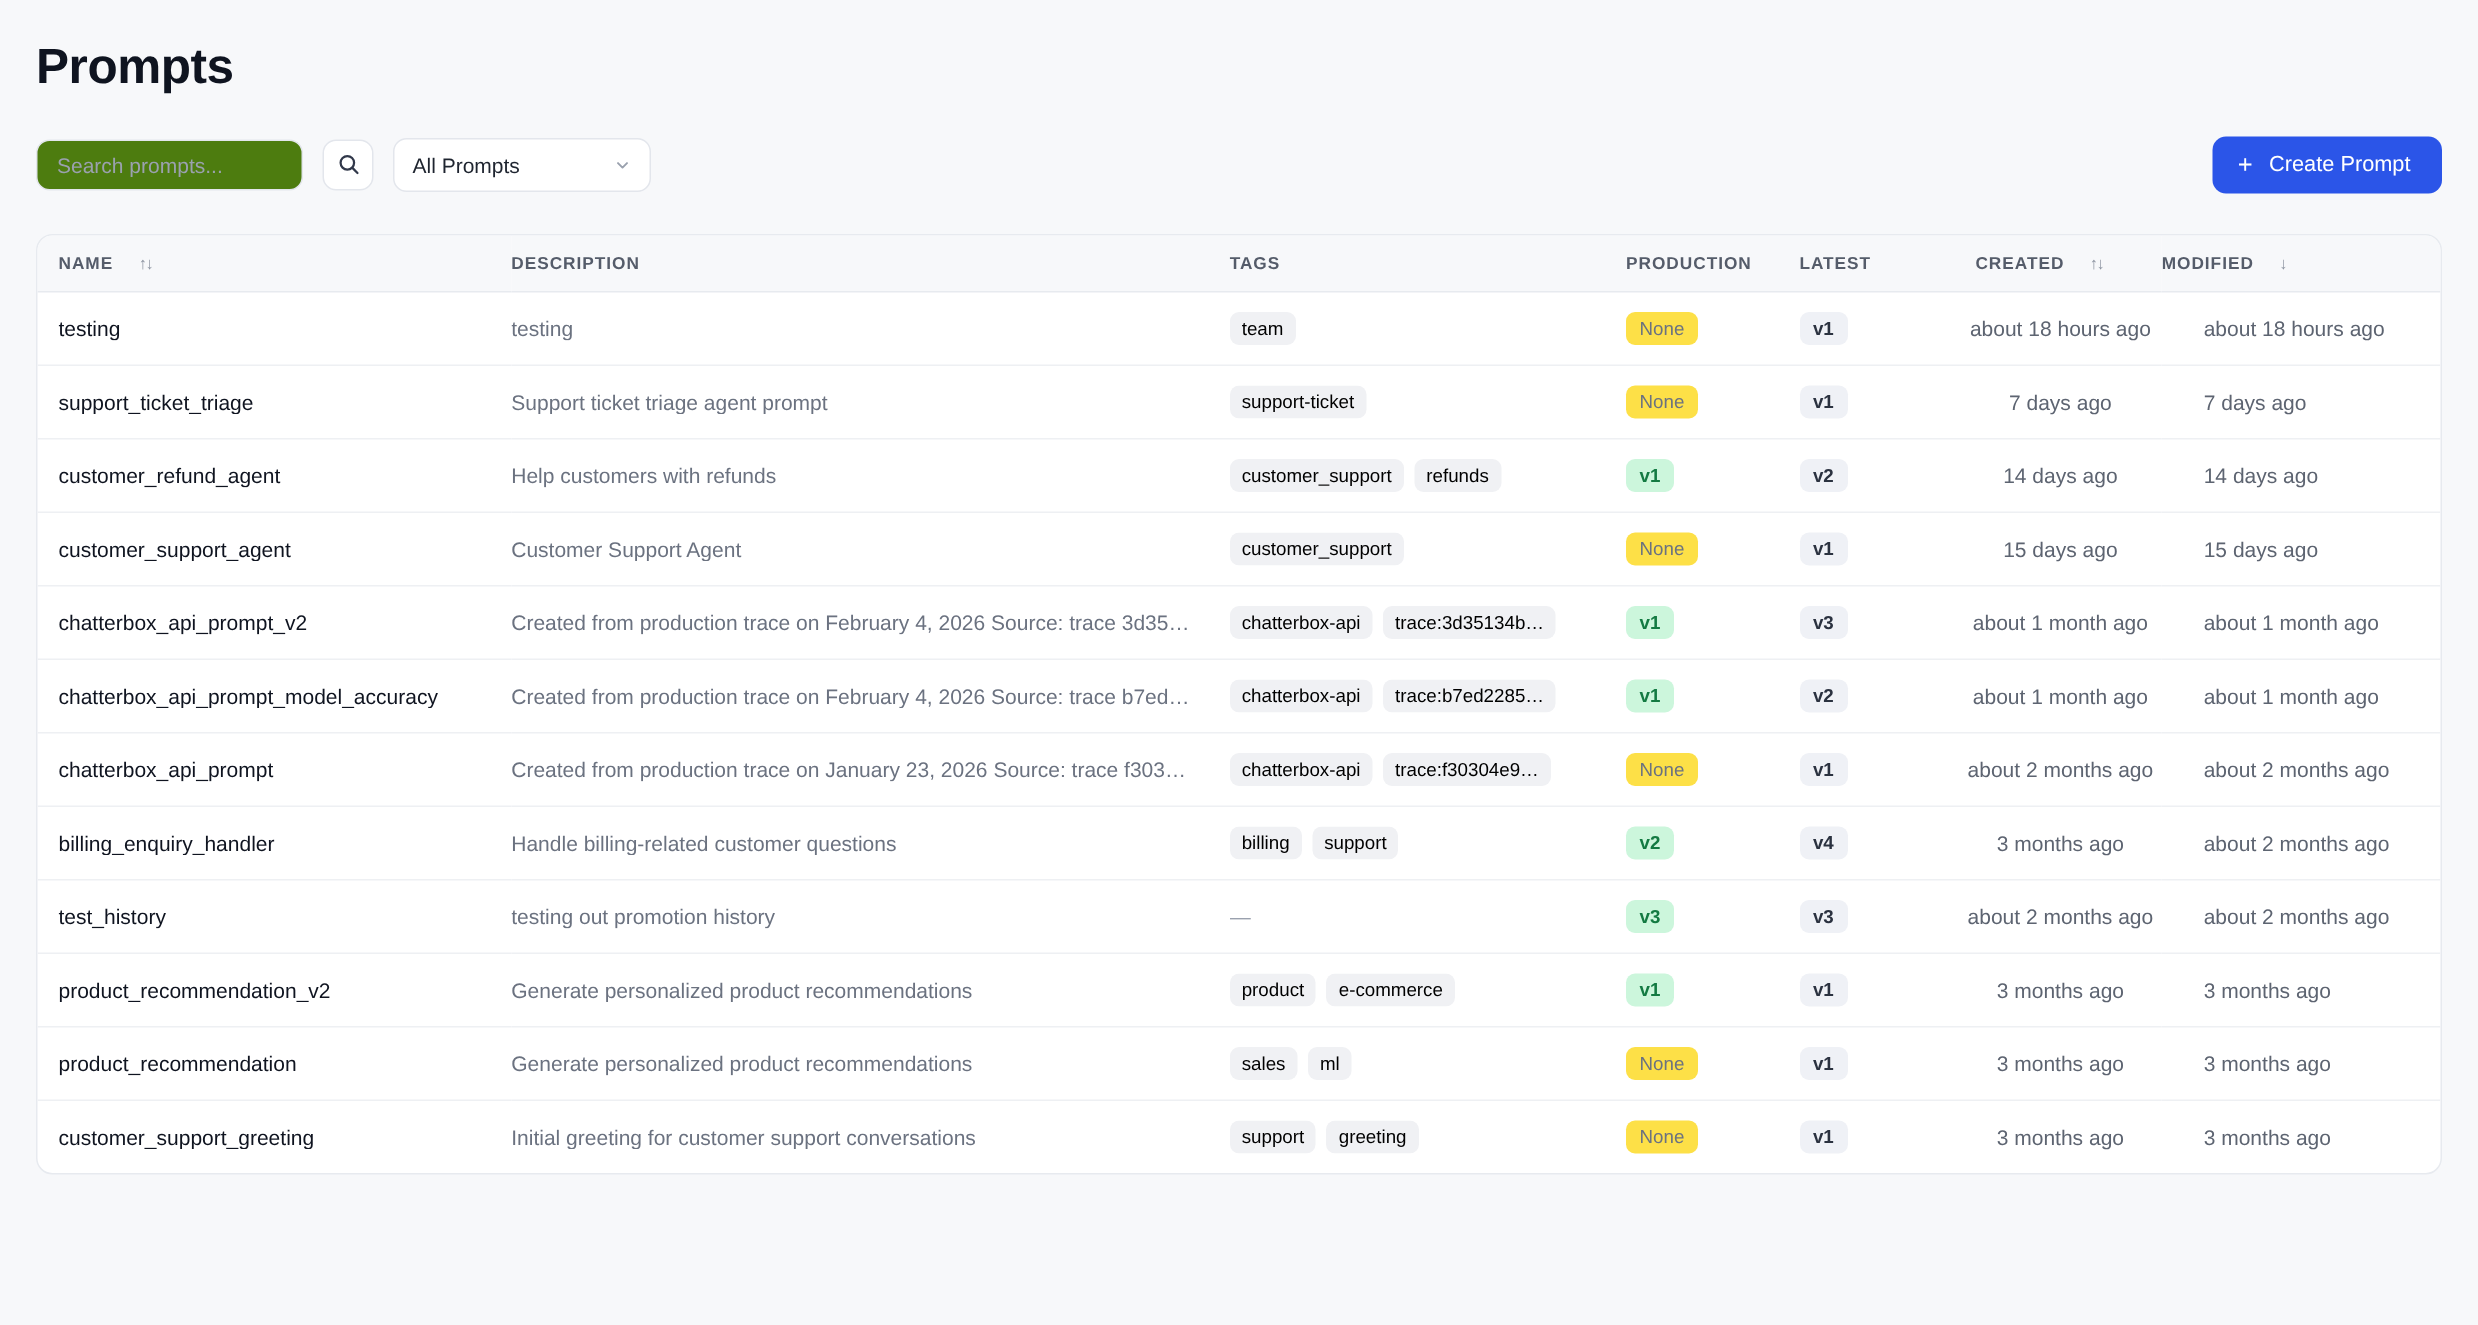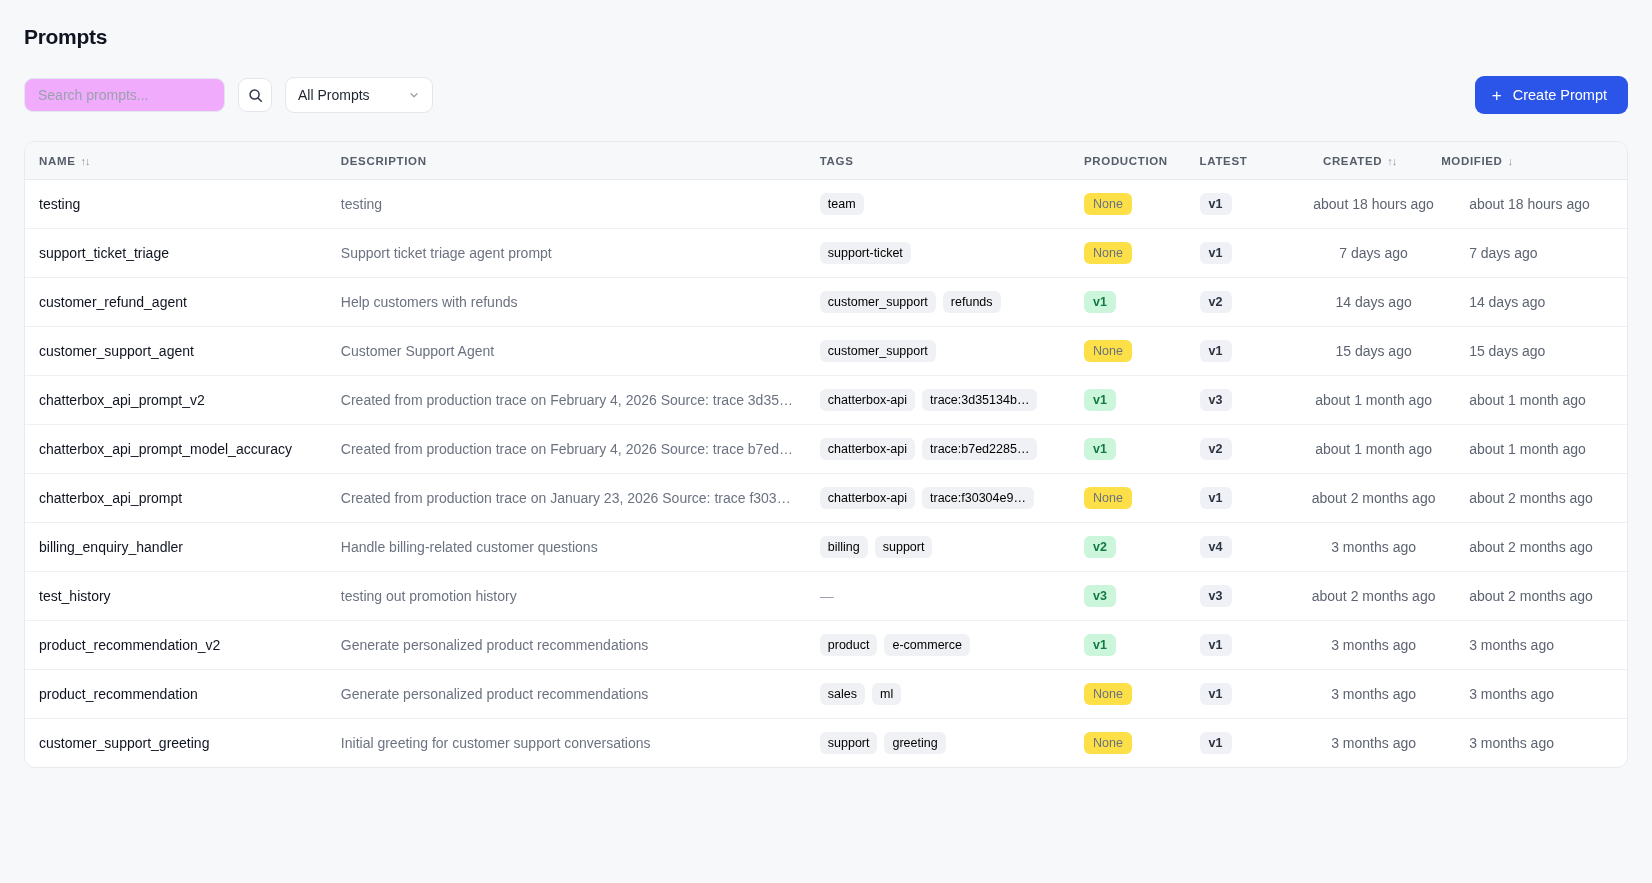--- a/index.html
+++ b/index.html
@@ -7,21 +7,21 @@
     width: 1652px;
     height: 883px;
     background: #f7f8fa;
     font-family: "Liberation Sans", sans-serif;
     -webkit-font-smoothing: antialiased;
   }
   .page { padding: 24px 24px 0 24px; }
 
   
   .page-title {
-    font-size: 21px;
+    font-size: 33px;
     font-weight: bold;
     color: #0f1420;
     letter-spacing: -0.3px;
     line-height: 1.2;
     margin-bottom: 8px;
   }
   .page-subtitle {
     font-size: 14.5px;
     color: #5d6471;
     line-height: 1.3;
@@ -29,45 +29,45 @@
 
   
   .toolbar {
     margin-top: 27px;
     display: flex;
     align-items: center;
     gap: 13px;
     height: 38px;
   }
   .search-input {
-    width: 201px;
+    width: 178px;
     height: 34px;
     border: 1px solid #e3e6ec;
     border-radius: 9px;
-    background: #f0abfc;
+    background: #4d7c0f;
     padding: 0 13px;
     font-size: 14px;
     font-family: "Liberation Sans", sans-serif;
     color: #1e242f;
     outline: none;
   }
   .search-input::placeholder { color: #9aa1ae; }
   .search-btn {
     width: 34px; height: 34px;
     border: 1px solid #e3e6ec;
     border-radius: 9px;
     background: #ffffff;
     display: flex; align-items: center; justify-content: center;
     cursor: pointer;
     padding: 0;
   }
   .search-btn svg { display: block; }
   .filter-select {
     position: relative;
-    width: 148px;
+    width: 172px;
     height: 36px;
     border: 1px solid #e3e6ec;
     border-radius: 9px;
     background: #ffffff;
     display: flex; align-items: center;
     padding: 0 12px;
     cursor: pointer;
   }
   .filter-select-label {
     font-size: 14px;
@@ -113,21 +113,21 @@
     background: #f7f8fa;
     text-align: left;
     font-size: 11.5px;
     font-weight: bold;
     letter-spacing: 0.65px;
     color: #555c6a;
     padding: 13px 0 12px 0;
     border-bottom: 1px solid #e7eaef;
     white-space: nowrap;
   }
-  thead th .hd { display: inline-flex; align-items: center; gap: 5px; }
+  thead th .hd { display: inline-flex; align-items: center; gap: 17px; }
   .sort-icon { font-size: 11px; color: #8d94a1; letter-spacing: -1px; }
 
   tbody td {
     border-bottom: 1px solid #eef0f3;
     padding: 13px 0;
     font-size: 14px;
     color: #5d6471;
     vertical-align: middle;
     height: 41.7px;
   }

